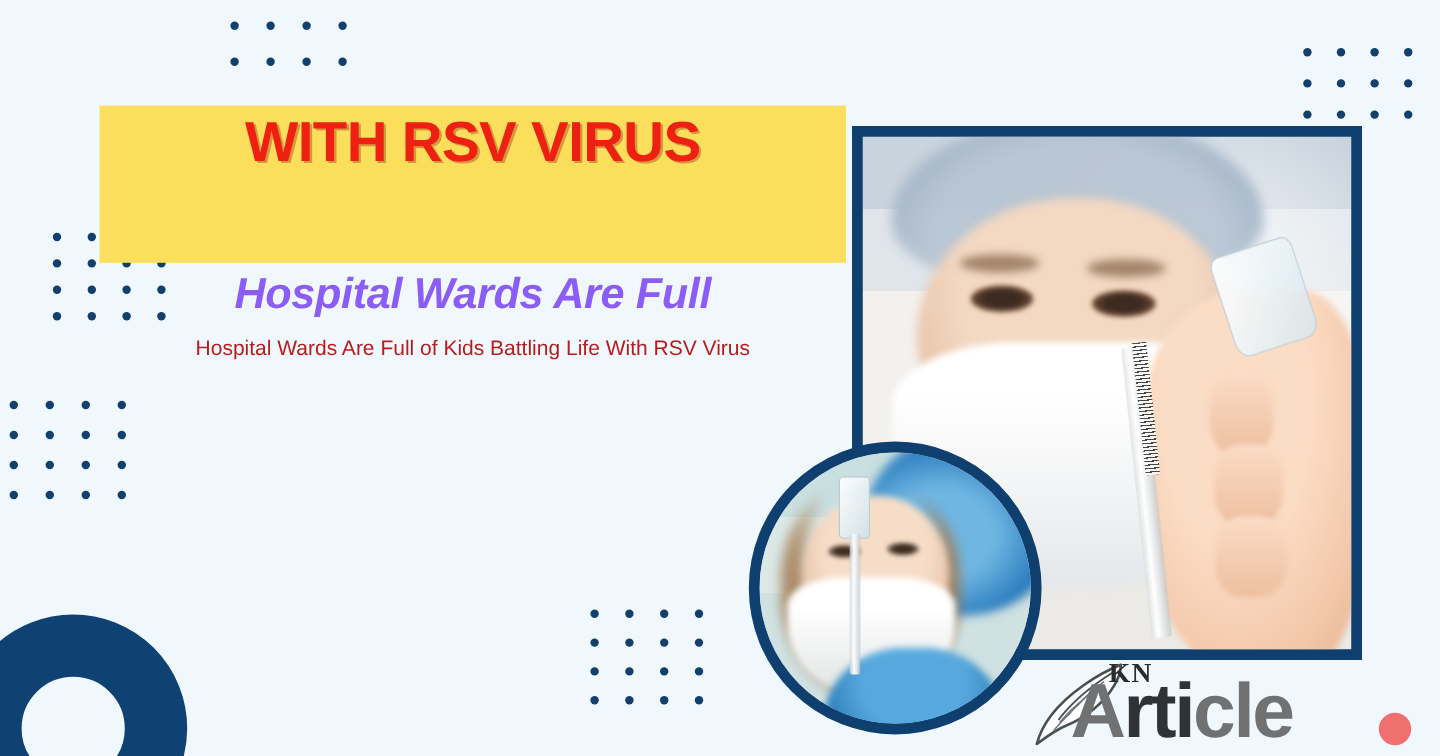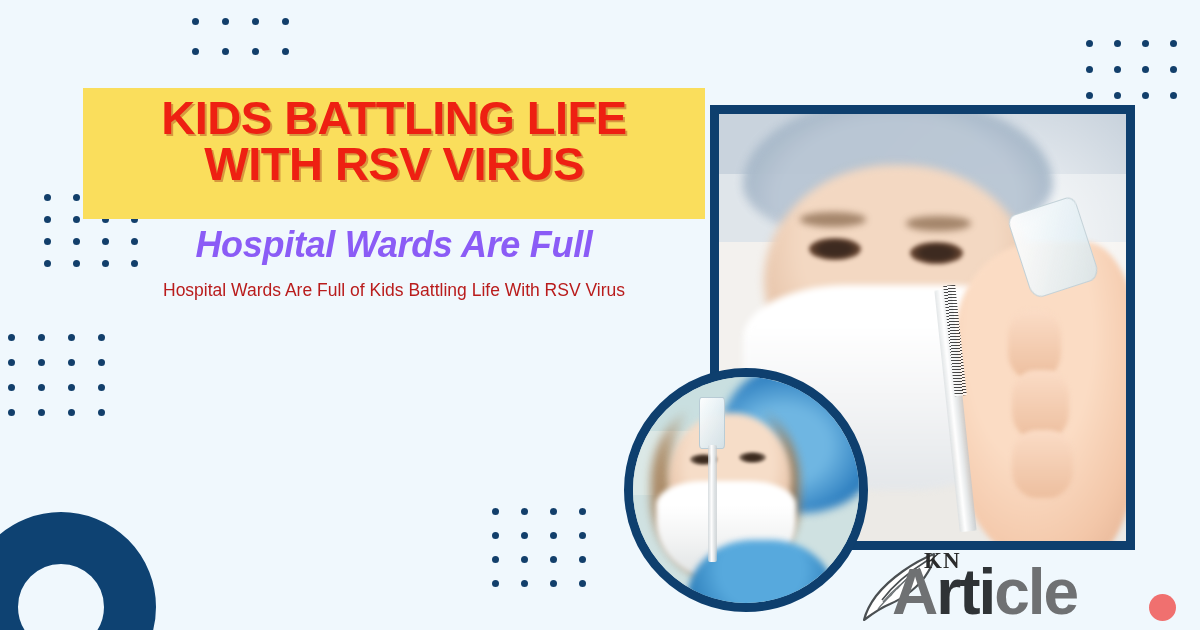--- a/index.html
+++ b/index.html
@@ -436,21 +436,20 @@
     <span></span>
       <span></span>
       <span></span>
       <span></span>
   </div>
 
   <div class="donut"></div>
 
   <div class="yellow-banner"></div>
   <div class="headline">
-    <span>KIDS BATTLING LIFE</span>
     <span class="l2">WITH RSV VIRUS</span>
   </div>
 
   <div class="subtitle">Hospital Wards Are Full</div>
 
   <div class="caption">Hospital Wards Are Full of Kids Battling Life With RSV Virus</div>
 
   <div class="photo-frame">
     <div class="photo-inner">
       <div class="ph-cap"></div>

